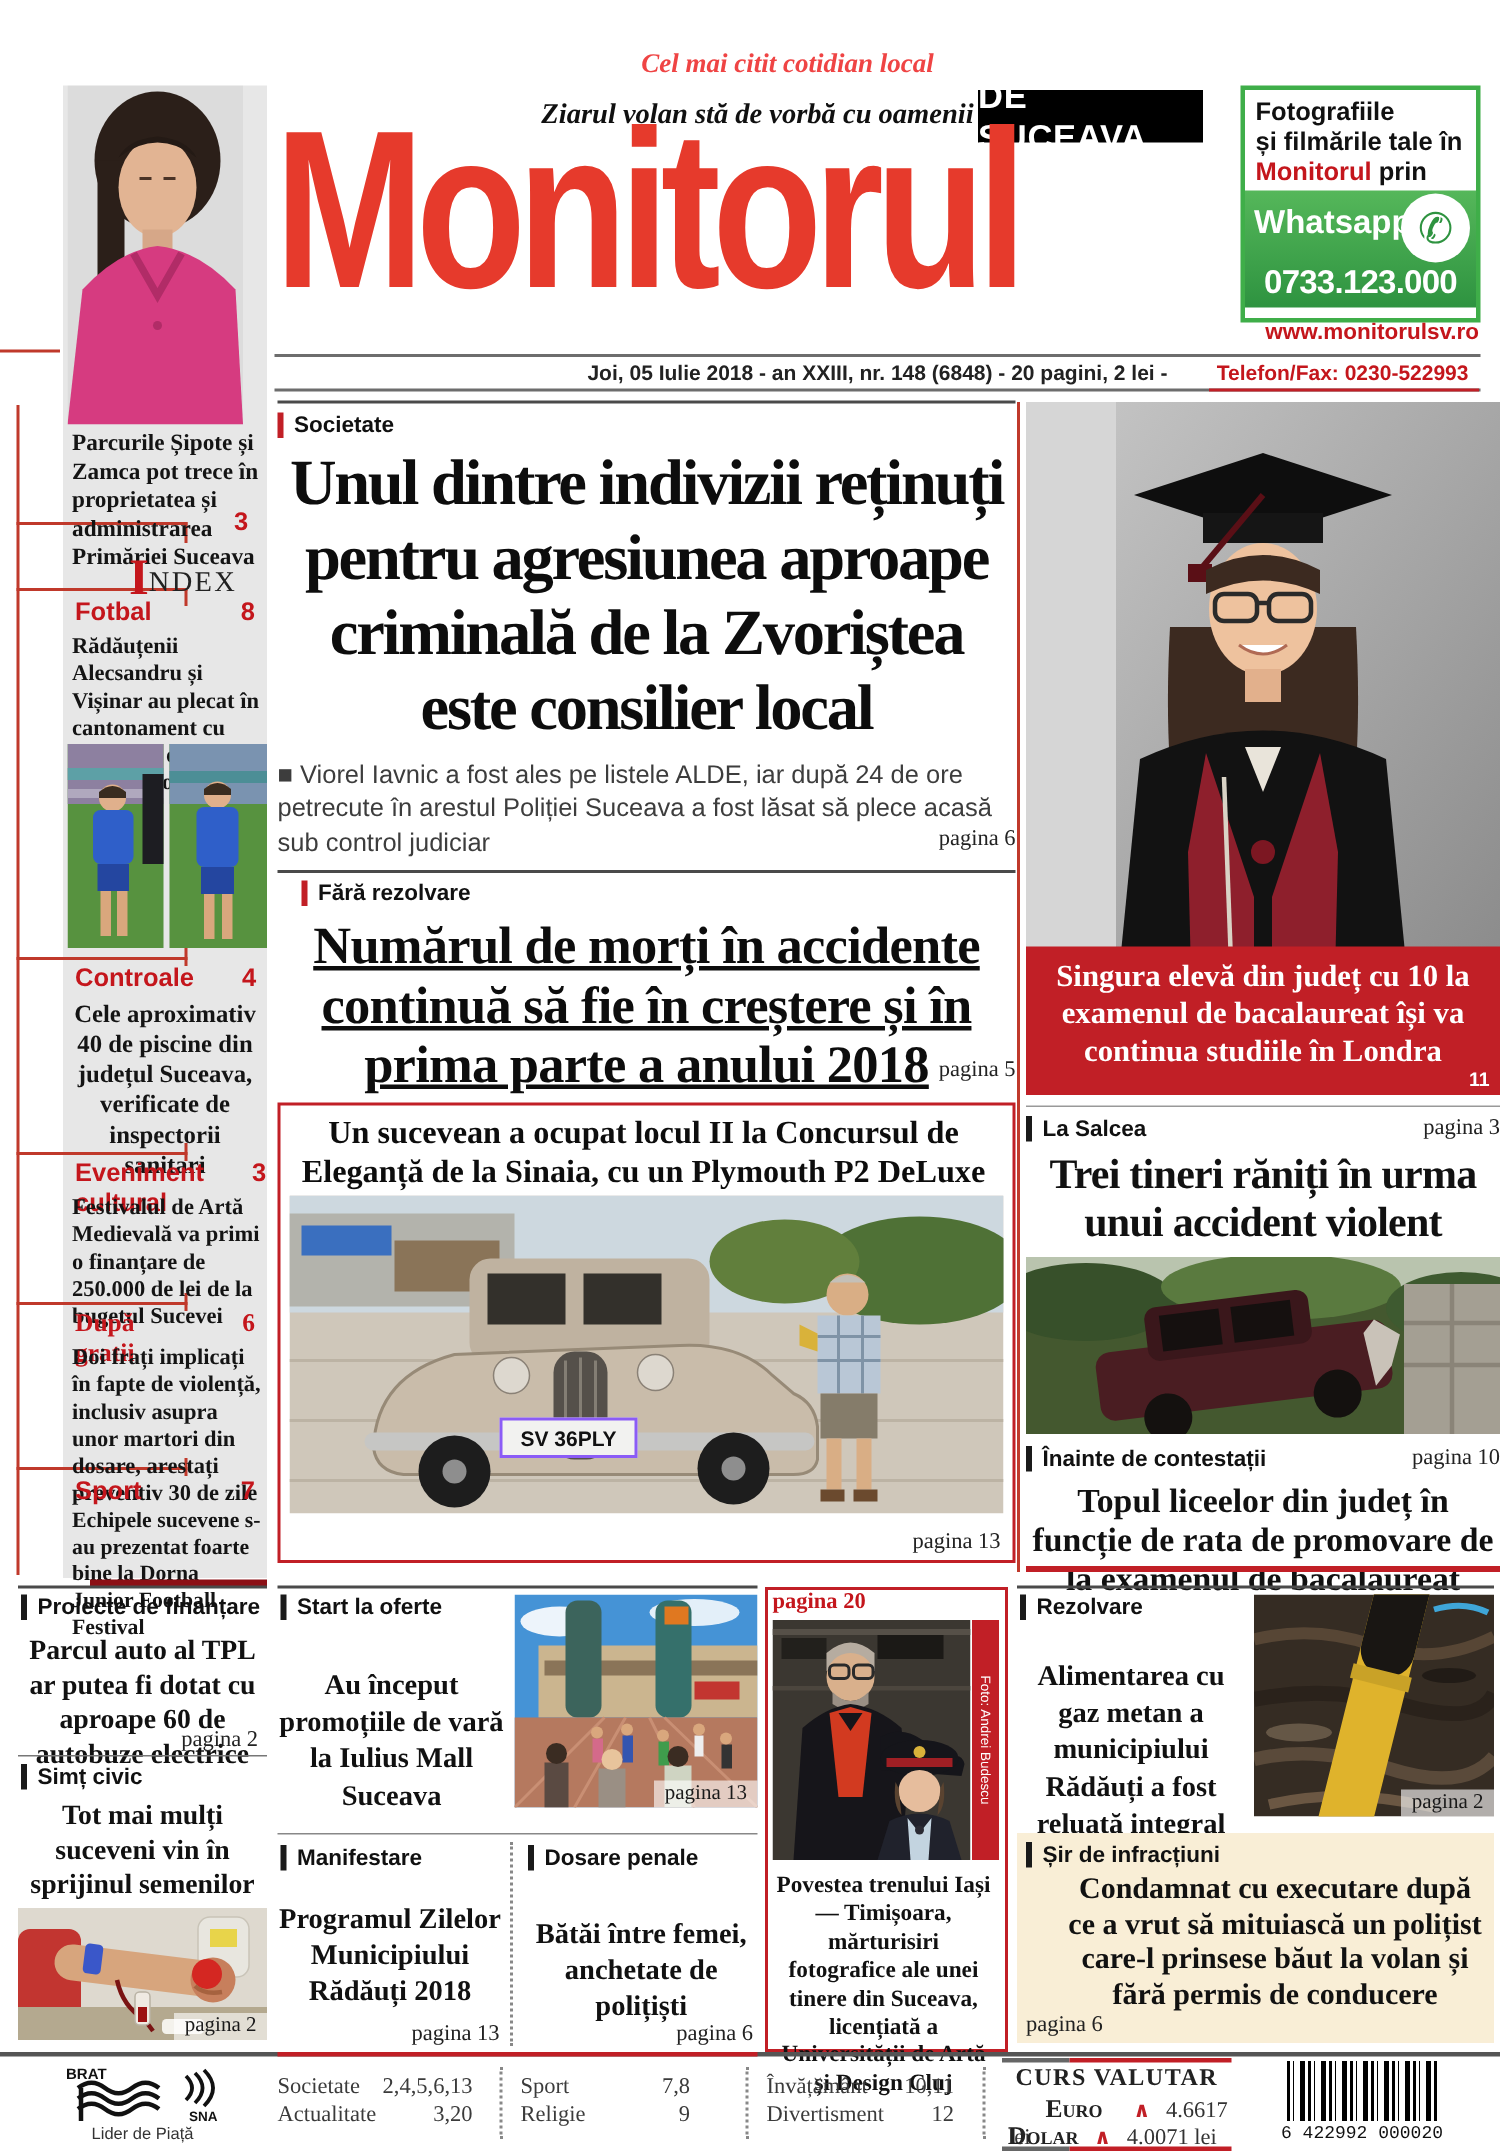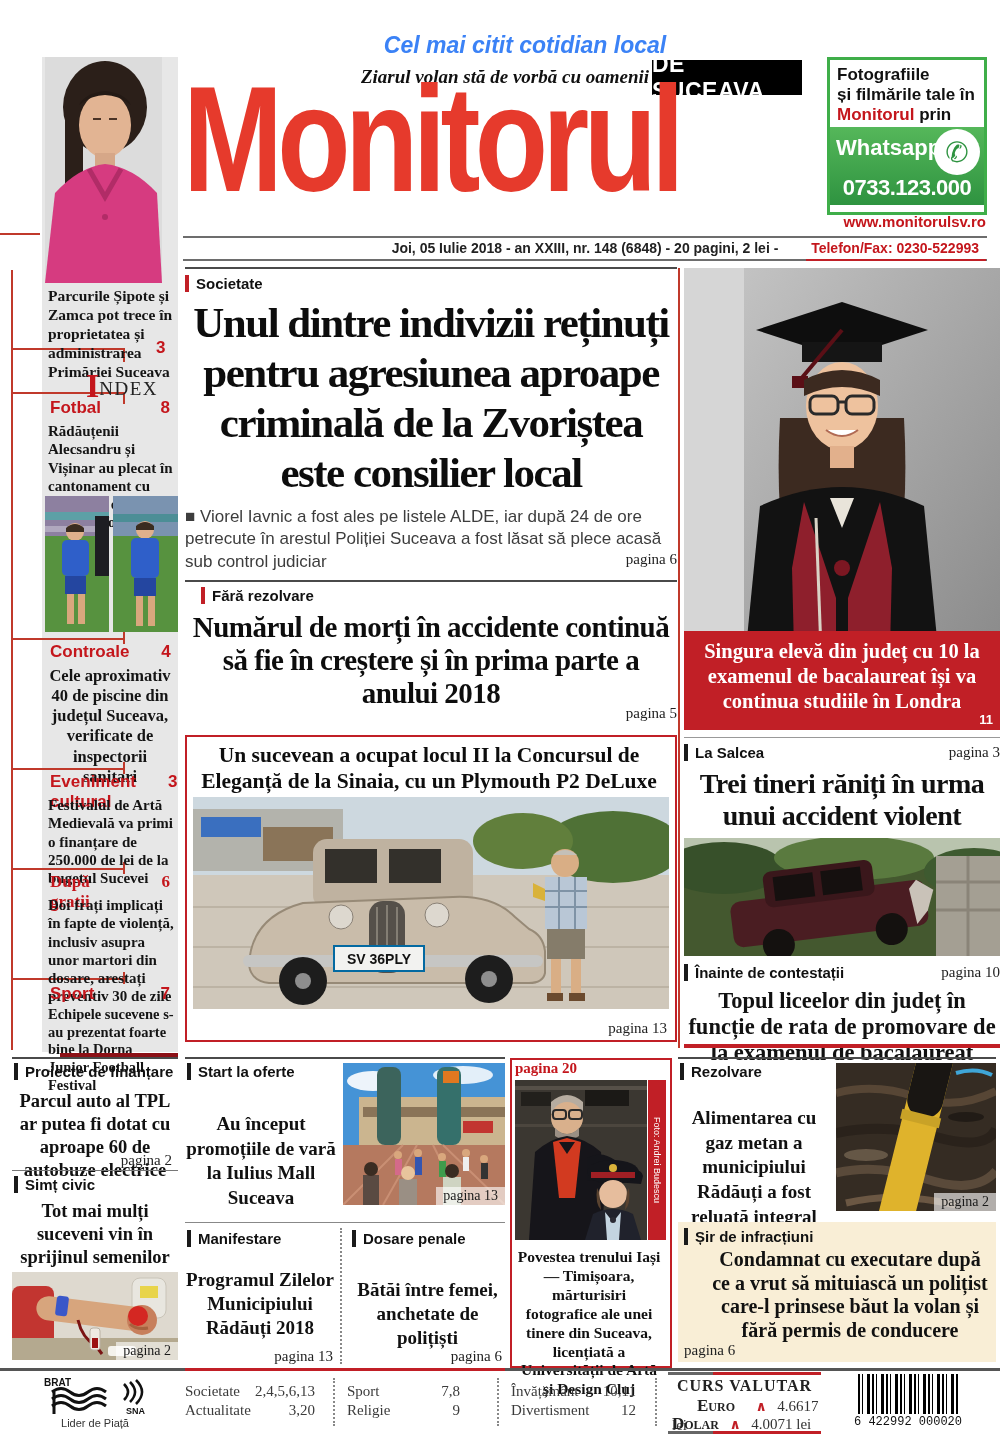--- a/index.html
+++ b/index.html
@@ -18,29 +18,29 @@
   .povl{position:absolute;right:0;bottom:0;background:rgba(255,255,255,.62);padding:1px 7px;
         font-family:"Liberation Serif",serif;font-size:14px;color:#1a1a1a;}
   
   .sbrow{display:flex;justify-content:space-between;font-weight:bold;font-size:17px;color:#c4161c;gap:32px;}
   .sbbrief{font-family:"Liberation Serif",serif;font-weight:bold;font-size:15px;line-height:1.22;color:#141414;}
   .redline{background:#c0392b;}
   
   .brand{font-weight:bold;color:#e63a2c;font-size:150px;line-height:1;letter-spacing:-7px;
          transform:scaleX(.80);transform-origin:0 50%;white-space:nowrap;}
   .edition{background:#000;color:#fff;font-weight:bold;font-size:23px;display:flex;align-items:center;justify-content:center;letter-spacing:.5px;}
-  .tag1{font-family:Liberation Sans, sans-serif;font-style:italic;font-weight:bold;color:#3b82f6;font-size:23px;}
+  .tag1{font-family:Liberation Serif, serif;font-style:italic;font-weight:bold;color:#ef4444;font-size:18px;}
   .tag2{font-family:"Liberation Serif",serif;font-style:italic;font-weight:bold;color:#101010;font-size:19px;}
   .wabox{border:3px solid #3fae49;background:#fff;}
   .wabox .watop{padding:5px 7px 2px 7px;font-weight:bold;font-size:17px;line-height:1.18;color:#111;}
   .wabox .wagreen{background:linear-gradient(#55b75a,#2e9340);color:#fff;position:relative;height:78px;}
   .dateline{font-weight:bold;font-size:14px;color:#222;}
   
   .hl-lead{font-size:43px;line-height:1.16;letter-spacing:-1.5px;color:#0d0d0d;}
-  .hl-mid{font-size:29px;line-height:1.13;letter-spacing:-.5px;color:#0d0d0d;}
+  .hl-mid{font-size:35px;line-height:1.13;letter-spacing:-.5px;color:#0d0d0d;text-decoration:underline;}
   .hl-sm{font-size:21.5px;line-height:1.2;color:#0d0d0d;}
   .deck{font-size:17px;line-height:1.32;color:#3d3d3d;}
   .dotv{border-left:2px dotted #888;}
   .creambox{background:#f9eed6;}
   
   .toc-name{font-family:"Liberation Serif",serif;font-size:15px;color:#3b3b3b;line-height:1.25;}
   .toc-pg{font-family:"Liberation Serif",serif;font-size:15px;color:#3b3b3b;text-align:right;line-height:1.25;}
   .smallcaps{font-variant:small-caps;}
   .barcode{background:repeating-linear-gradient(90deg,#000 0 2px,#fff 2px 4px,#000 4px 5px,#fff 5px 9px,#000 9px 12px,#fff 12px 14px);}
   .vtext{writing-mode:vertical-rl;text-orientation:mixed;}
@@ -217,21 +217,21 @@
       <line x1="352" y1="110" x2="394" y2="110" stroke="#7f93a6" stroke-width="2"></line>
       <line x1="366" y1="80" x2="366" y2="132" stroke="#7f93a6" stroke-width="2"></line>
       <line x1="382" y1="80" x2="382" y2="132" stroke="#7f93a6" stroke-width="2"></line>
       <rect x="354" y="132" width="38" height="30" fill="#857c6a"></rect>
       <rect x="358" y="162" width="10" height="34" fill="#d9ae85"></rect>
         <rect x="378" y="162" width="10" height="34" fill="#d9ae85"></rect>
       <rect x="354" y="196" width="16" height="8" fill="#6b4a2e"></rect>
         <rect x="376" y="196" width="16" height="8" fill="#6b4a2e"></rect>
       <path d="M340 86 L352 92 L352 104 L340 100 Z" fill="#d9b23a"></path>
     </svg>
-    <div class="abs" style="left:146px;top:208px;width:88px;height:23px;background:#f2f2f0;border:2px solid #0369a1;display:flex;align-items:center;justify-content:center;font-weight:bold;font-size:14px;color:#111;">SV 36PLY</div>
+    <div class="abs" style="left:146px;top:208px;width:88px;height:23px;background:#f2f2f0;border:2px solid #8b5cf6;display:flex;align-items:center;justify-content:center;font-weight:bold;font-size:14px;color:#111;">SV 36PLY</div>
     <div class="abs prefsolo" style="right:8px;bottom:3px;">pagina 13</div>
   </div>
 
   <div class="abs redline" style="left:678px;top:268px;width:2px;height:780px;"></div>
 
   <div class="abs" style="left:684px;top:268px;width:316px;height:462px;">
     <svg width="316" height="462" viewBox="0 0 316 462">
       <defs>
           <linearGradient id="gbg" x1="0" y1="0" x2="1" y2="1">
         <stop offset="0" stop-color="#c9c9c9"></stop>

